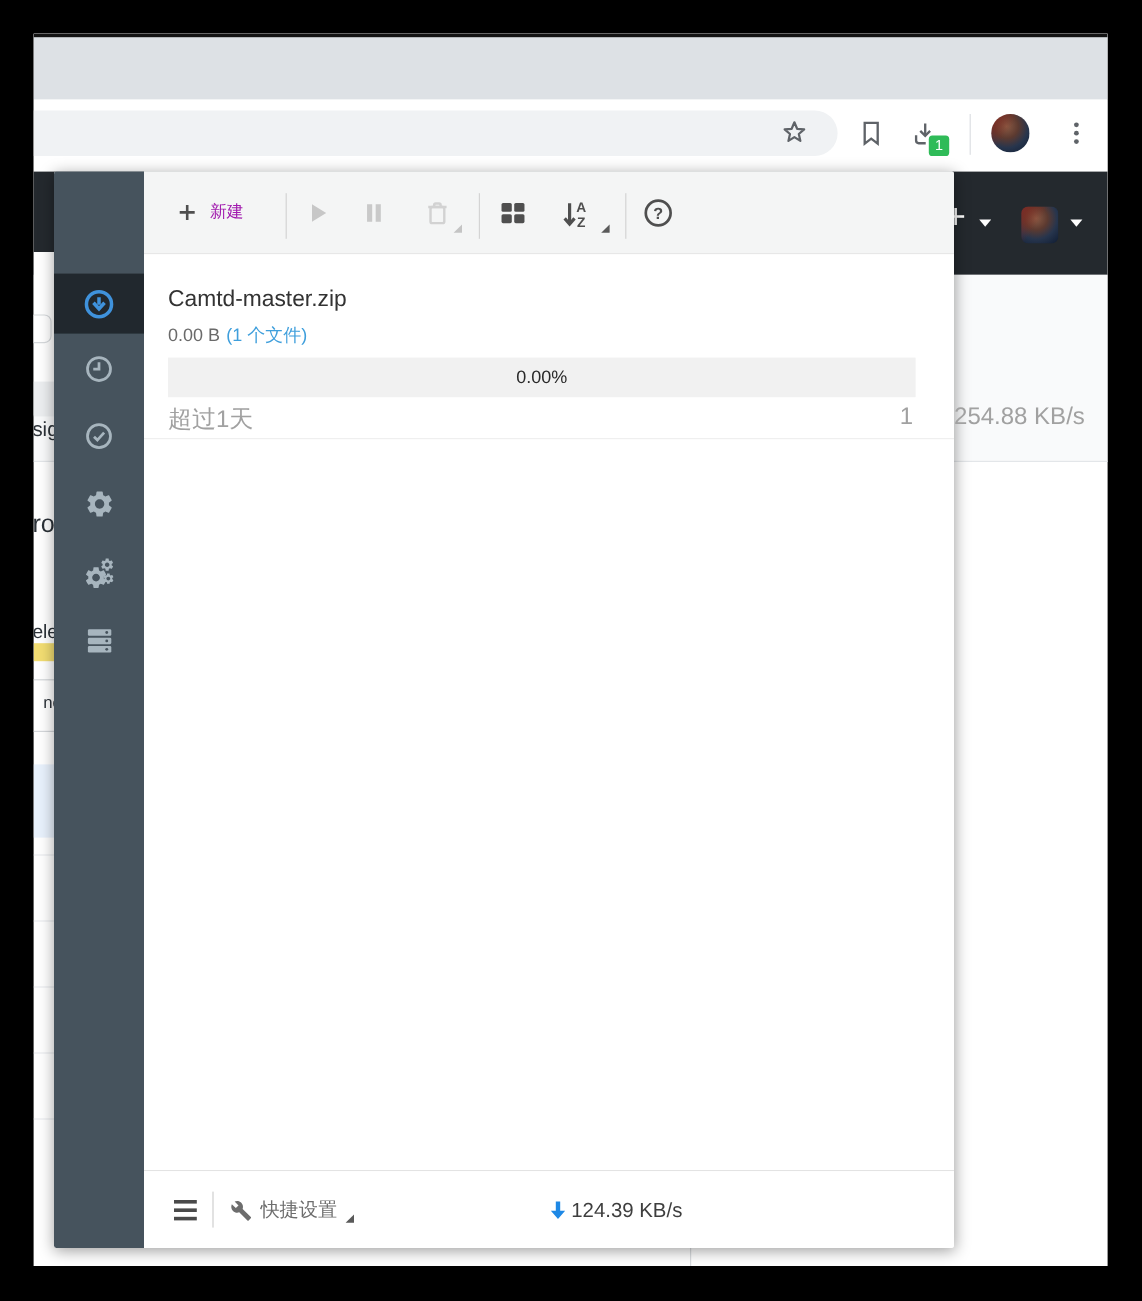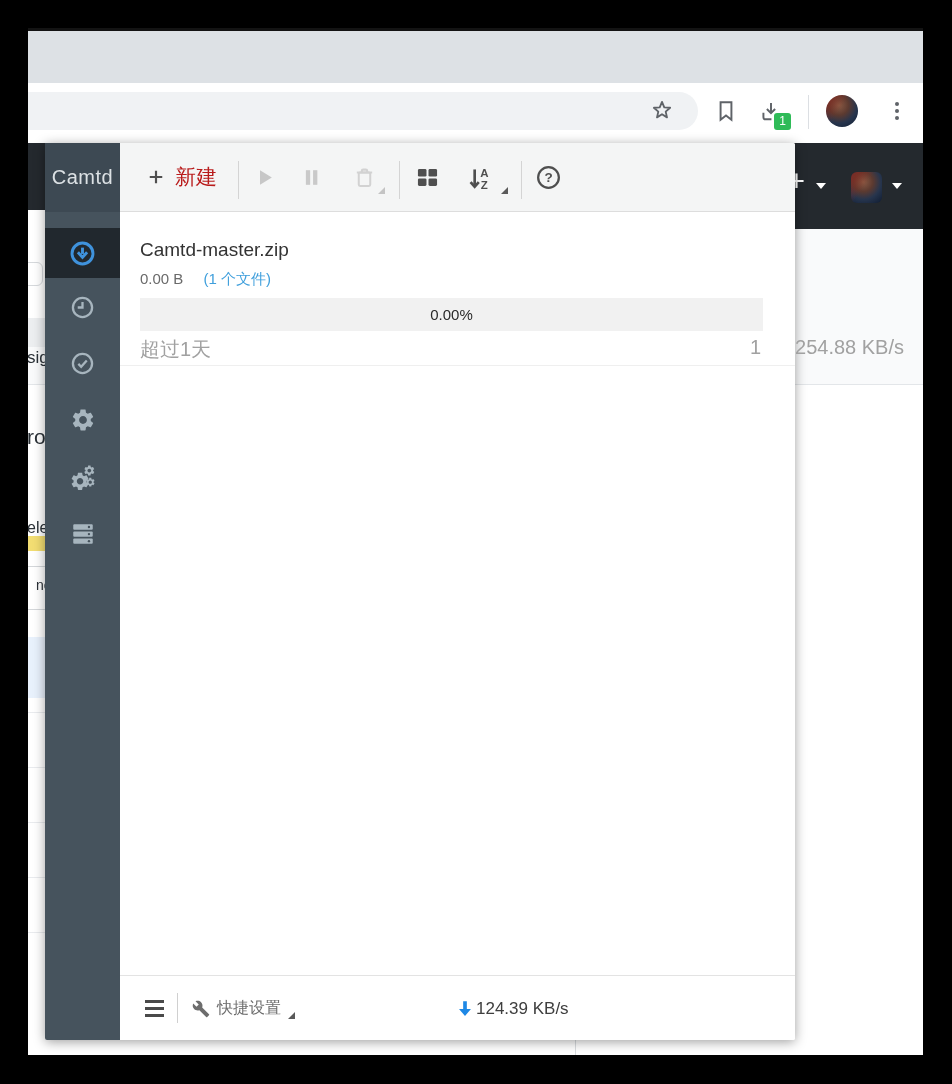--- a/index.html
+++ b/index.html
@@ -45,21 +45,21 @@
               display:flex; align-items:center; justify-content:center; color:#a7b5be; }
   .nav-item.active { background:#21282e; color:#3f92dc; }
   .p-toolbar { position:absolute; left:75px; top:0; width:675px; height:69px;
                background:#f4f5f5; border-bottom:1px solid #dddddd; border-radius:0 2px 0 0; }
   .ptb-div { position:absolute; top:18px; width:1px; height:38px; background:#d4d4d4; }
   .ptb-ic { position:absolute; top:21px; width:27px; height:27px; }
   .corner { position:absolute; width:0; height:0;
             border-bottom:7px solid #5a5a5a; border-left:7px solid transparent; }
   .newbtn { position:absolute; left:26px; top:0; height:68px; display:flex;
             align-items:center; gap:9px; color:#4f4f4f; }
-  .newbtn span { font-size:21px; color:#b91c1c; }
+  .newbtn span { font-size:14px; color:#a21caf; }
   .item-title { position:absolute; left:20px; top:27px; font-size:19px; color:#333; }
   .item-sub { position:absolute; left:20px; top:58px; font-size:15px; }
   .progress { position:absolute; left:20px; top:86px; width:623px; height:33px;
               background:#f1f1f1; text-align:center; line-height:33px;
               font-size:15px; color:#2a2a2a; }
   .stat { position:absolute; top:124px; font-size:20px; color:#a1a1a1; }
   .statusbar { position:absolute; left:75px; top:832px; width:675px; height:65px;
                background:#fff; border-top:1px solid #e3e3e3; border-radius:0 0 2px 0; }
   .sb-row { position:absolute; display:flex; align-items:center; }
   .burger { display:flex; flex-direction:column; gap:4px; }
@@ -121,21 +121,20 @@
     <div class="hline" style="top:739px"></div>
     <div class="hline" style="top:794px"></div>
     <div class="hline" style="top:849px"></div>
     <div class="hline" style="top:904px"></div>
     <div class="abs" style="left:547px;top:1012px;width:1px;height:15px;background:#d9dcdf"></div>
   </div>
 
   <div class="popup">
 
     <div class="sidebar">
-      <div class="brand">Camtd</div>
 
       <div class="nav-item active" style="top:85px">
         <svg width="27" height="27" viewBox="0 0 24 24">
           <defs>
             <path id="gearp" d="M19.14 12.94c.04-.3.06-.61.06-.94 0-.32-.02-.64-.07-.94l2.03-1.58c.18-.14.23-.41.12-.61l-1.92-3.32c-.12-.22-.37-.29-.59-.22l-2.39.96c-.5-.38-1.03-.7-1.62-.94L14.4 2.81c-.04-.24-.24-.41-.48-.41h-3.84c-.24 0-.43.17-.47.41L9.25 5.35c-.59.24-1.13.57-1.62.94l-2.39-.96c-.22-.08-.47 0-.59.22L2.74 8.87c-.12.21-.08.47.12.61l2.03 1.58c-.05.3-.09.63-.09.94s.02.64.07.94l-2.03 1.58c-.18.14-.23.41-.12.61l1.92 3.32c.12.22.37.29.59.22l2.39-.96c.5.38 1.03.7 1.62.94l.36 2.54c.05.24.24.41.48.41h3.84c.24 0 .44-.17.47-.41l.36-2.54c.59-.24 1.13-.56 1.62-.94l2.39.96c.22.08.47 0 .59-.22l1.92-3.32c.12-.22.07-.47-.12-.61l-2.01-1.58zM12 15.6c-1.98 0-3.6-1.62-3.6-3.6s1.62-3.6 3.6-3.6 3.6 1.62 3.6 3.6-1.62 3.6-3.6 3.6z"></path>
           </defs>
           <circle cx="12" cy="12" r="9.3" fill="none" stroke="currentColor" stroke-width="2.6"></circle>
           <path d="M12 6.8v5.6" stroke="currentColor" stroke-width="2.6" fill="none"></path>
           <path d="M7.9 10.9L12 15.4l4.1-4.5" stroke="currentColor" stroke-width="2.6" fill="none"></path>
         </svg>
@@ -227,21 +226,21 @@
         <circle cx="12" cy="12" r="9.2" fill="none" stroke="currentColor" stroke-width="2"></circle>
         <text x="12" y="16.3" text-anchor="middle" font-size="12" font-weight="bold" fill="currentColor">?</text>
       </svg>
     </div>
 
     <div class="abs" style="left:75px;top:69px;width:675px;height:763px;background:#fff">
       <div class="abs" style="left:0;top:0;width:816px;height:154px">
         <div class="item-title">Camtd-master.zip</div>
         <div class="item-sub">
           <span style="color:#6a6a6a">0.00 B</span>
-          <span style="color:#3f9fdc;margin-left:16px">(1 个文件)</span>
+          <span style="color:#3f9fdc;margin-left:1px">(1 个文件)</span>
         </div>
         <div class="progress">0.00%</div>
         <div class="stat" style="left:20px">超过1天</div>
         <div class="stat" style="right:175px">1</div>
         <div class="stat" style="right:32px">254.88 KB/s</div>
         <div class="abs" style="left:0;top:153px;width:675px;height:1px;background:#efefef"></div>
       </div>
     </div>
 
     <div class="statusbar">

